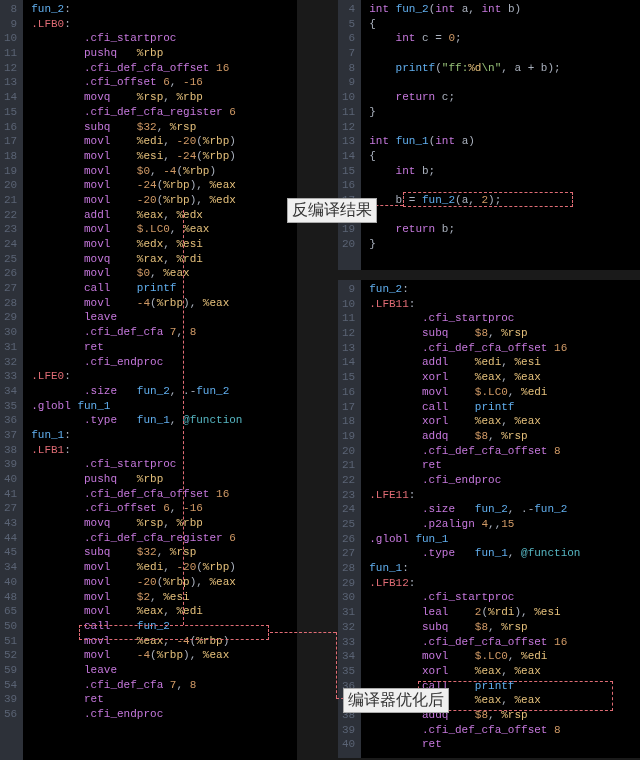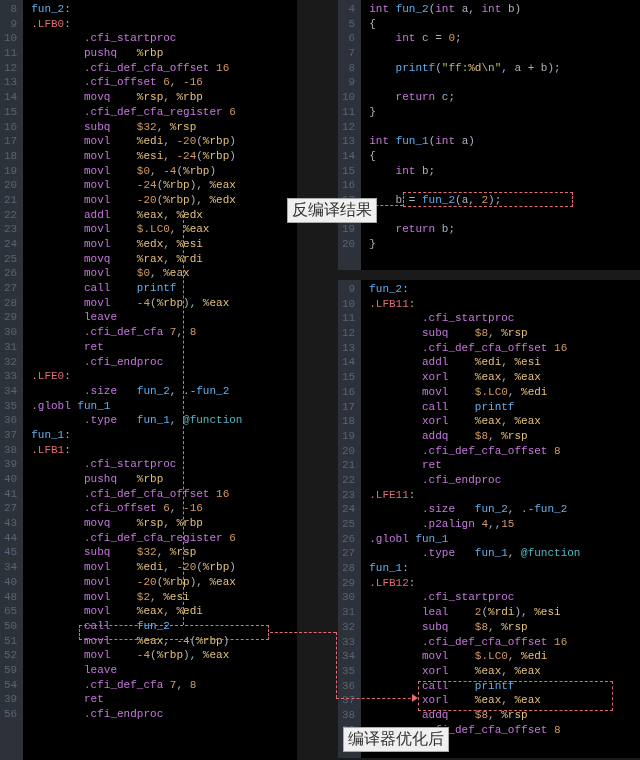--- a/index.html
+++ b/index.html
@@ -60,21 +60,21 @@
     position: absolute;
     background: #f0f0f0;
     color: #333;
     font-size: 16px;
     padding: 1px 4px;
     border: 1px solid #aaa;
     font-family: "Microsoft YaHei", sans-serif;
     z-index: 20;
   }
   #callout1 { left: 287px; top: 198px; }
-  #callout2 { left: 343px; top: 727px; }
+  #callout2 { left: 343px; top: 688px; }
 
   .hlbox {
     position: absolute;
     border: 1px dashed #e06c75;
     pointer-events: none;
     z-index: 10;
   }
   .connector {
     position: absolute;
     border-top: 1px dashed #e06c75;

